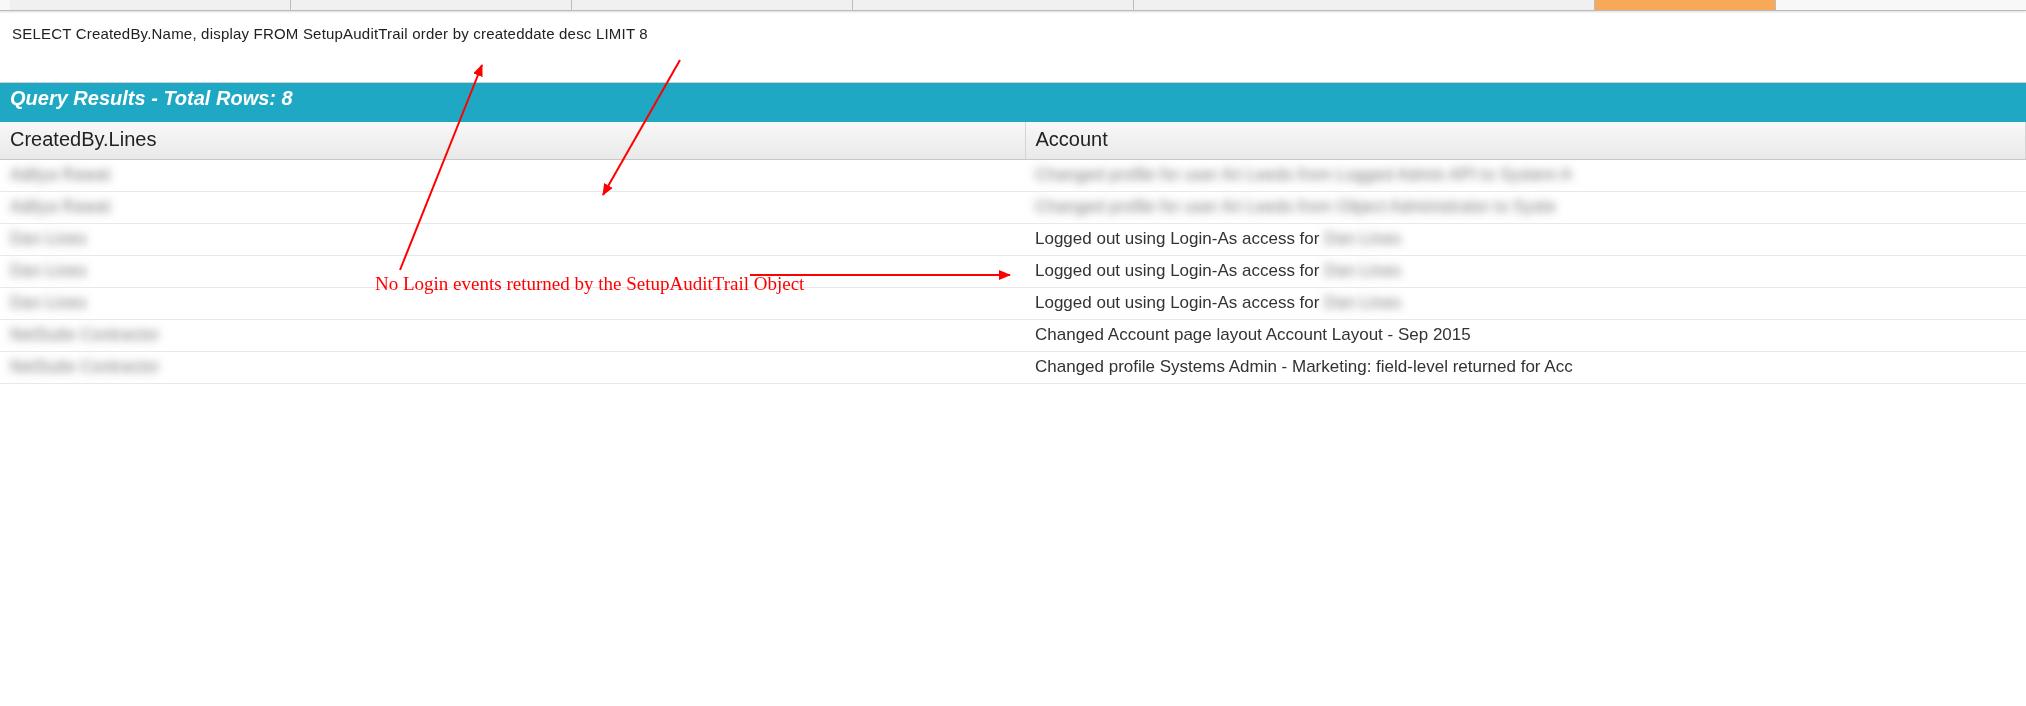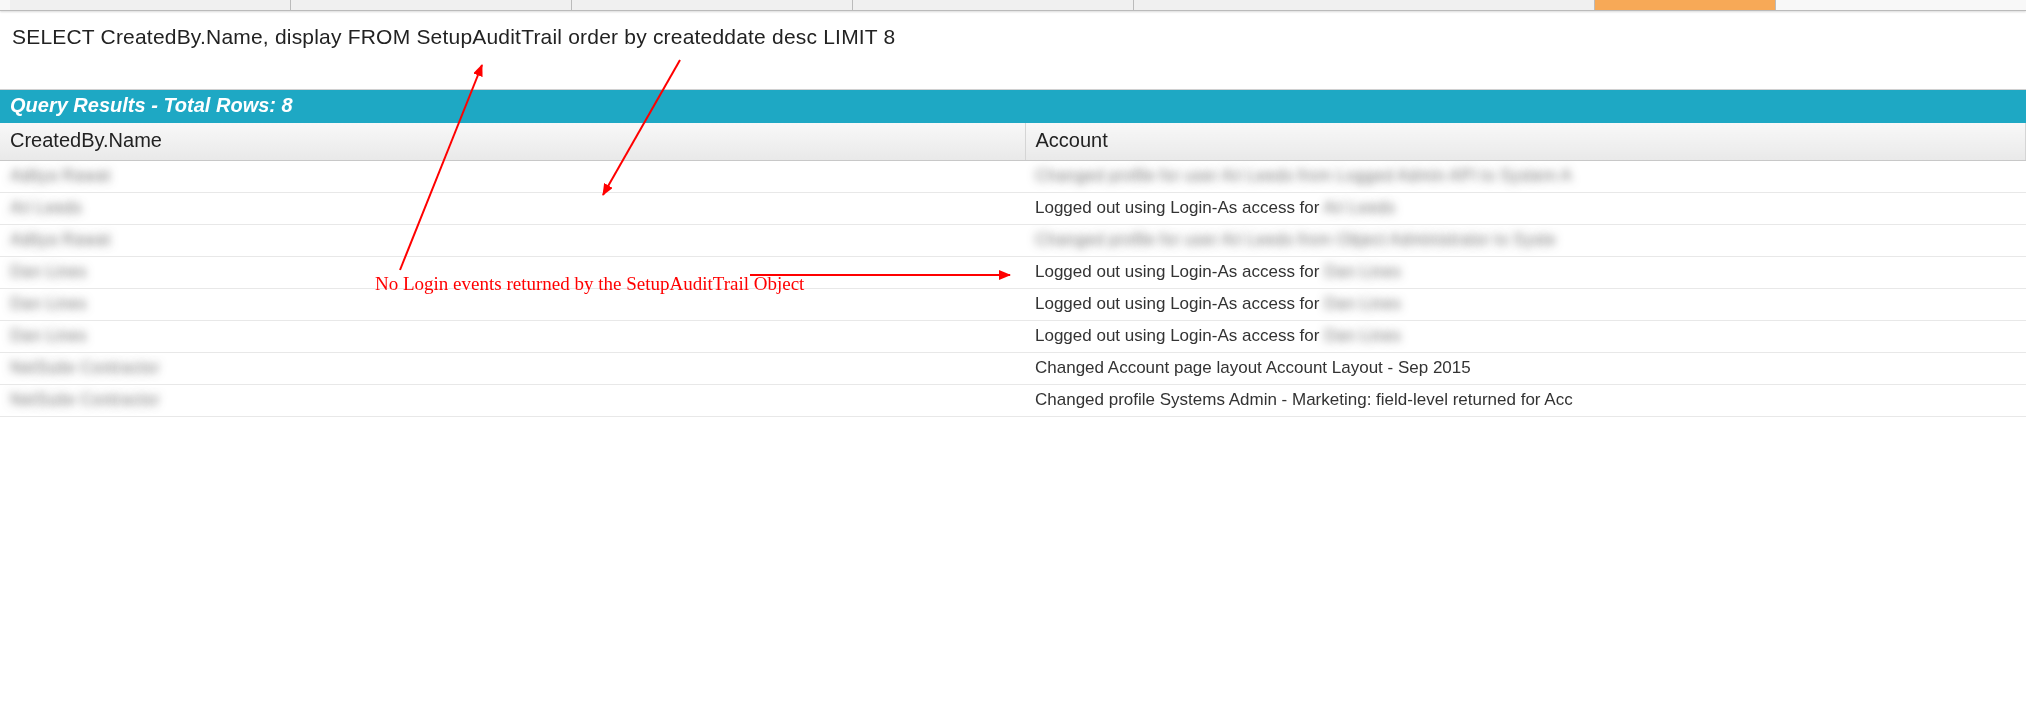--- a/index.html
+++ b/index.html
@@ -29,35 +29,35 @@
   }
   .tab-row .tab.highlight {
     background: #f7a957;
     flex: 0 0 180px;
   }
   .tab-row .tab:first-child { margin-left: 10px; }
 
   
   .query-area {
     padding: 8px 12px 40px 12px;
-    font-size: 21px;
+    font-size: 15px;
     color: #222;
     background: #fff;
     border-bottom: 1px solid #d0d0d0;
     letter-spacing: 0.2px;
   }
 
   
   .results-header {
     background: #1ea8c4;
     color: #fff;
     font-weight: bold;
     font-size: 20px;
     font-style: italic;
-    padding: 4px 10px 6px 10px;
+    padding: 4px 10px 12px 10px;
     font-family: Arial, sans-serif;
   }
 
   
   .table {
     width: 100%;
     border-collapse: collapse;
     table-layout: fixed;
   }
   .table th {
@@ -120,32 +120,28 @@
 
 <div class="results-header">Query Results - Total Rows: 8</div>
 
 <table class="table">
   <colgroup>
     <col class="col-name">
     <col>
   </colgroup>
   <thead>
     <tr>
-      <th>CreatedBy.Name</th>
+      <th>CreatedBy.Lines</th>
       <th>Account</th>
     </tr>
   </thead>
   <tbody id="tbody">
       <tr>
         <td><span class="blur">Aditya Rawat</span></td>
         <td><span class="blur">Changed profile for user Ari Leeds from Logged Admin API to System A</span></td>
-      </tr>
-      <tr>
-        <td><span class="blur">Ari Leeds</span></td>
-        <td><span>Logged out using Login-As access for </span><span class="blur">Ari Leeds</span></td>
       </tr>
       <tr>
         <td><span class="blur">Aditya Rawat</span></td>
         <td><span class="blur">Changed profile for user Ari Leeds from Object Administrator to Syste</span></td>
       </tr>
       <tr>
         <td><span class="blur">Dan Lines</span></td>
         <td><span>Logged out using Login-As access for </span><span class="blur">Dan Lines</span></td>
       </tr>
       <tr>

